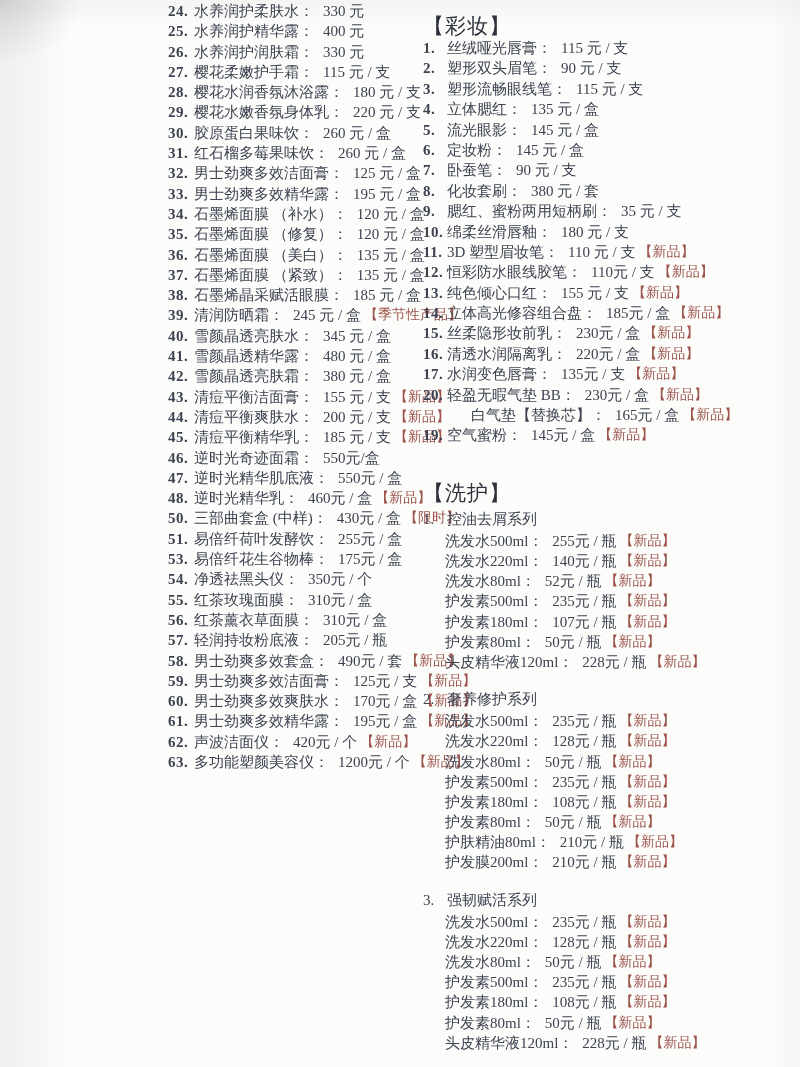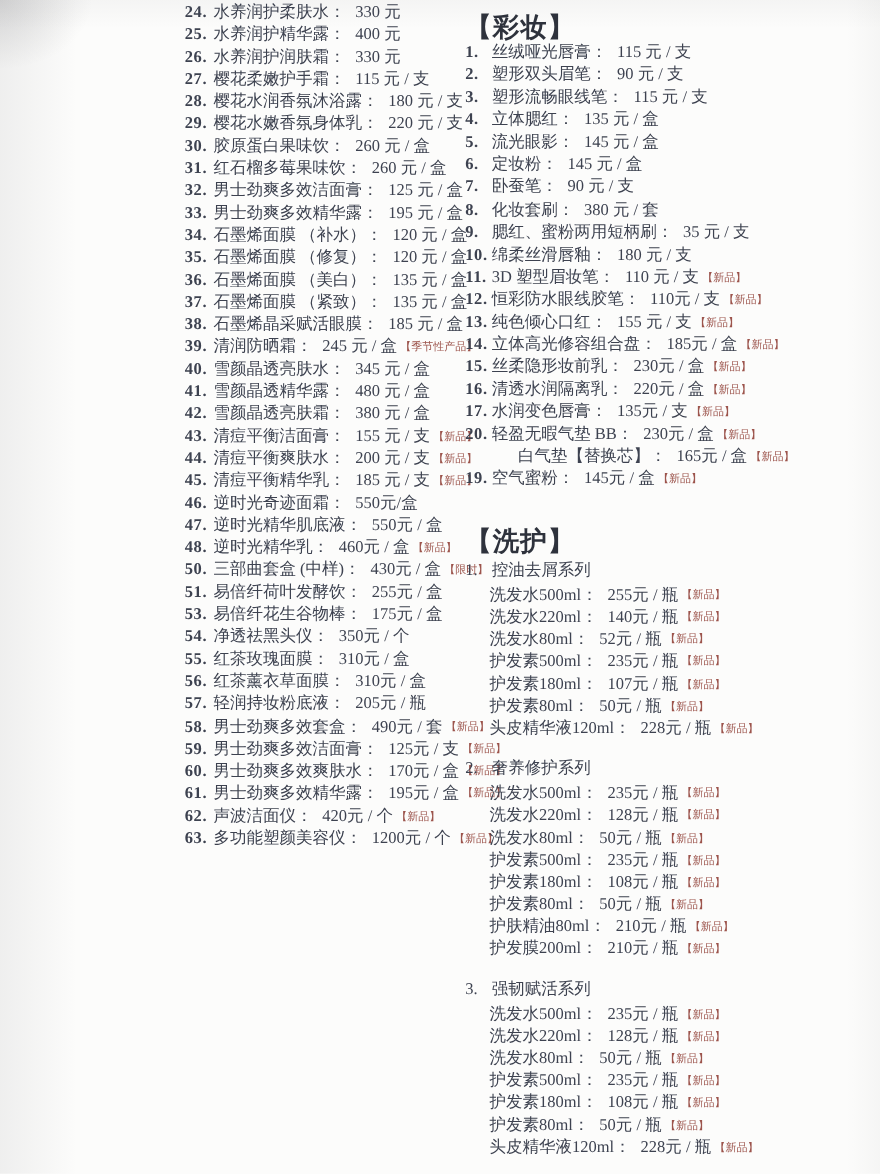--- a/index.html
+++ b/index.html
@@ -27,25 +27,25 @@
   .row{
     display:flex;align-items:baseline;white-space:nowrap;
     height:20.3px;line-height:20.3px;font-size:15px;
   }
   #makeup-rows .row{height:20.4px;line-height:20.4px;}
   .series-rows .row{height:20.2px;line-height:20.2px;padding-left:22px;}
   .row .num{width:26px;flex:0 0 26px;letter-spacing:.5px;font-weight:bold;}
   #makeup-rows .row .num{width:24px;flex:0 0 24px;}
   .row .nm{}
   .row .pr{margin-left:9px;}
-  .row .tag{font-size:10px;margin-left:3px;position:relative;top:-1px;}
+  .row .tag{font-size:14px;margin-left:3px;position:relative;top:-1px;}
   .row.indent{padding-left:24px;}
 
   .sec-h{
-    font-size:24px;font-weight:bold;letter-spacing:1px;
+    font-size:21px;font-weight:normal;letter-spacing:1px;
     height:24px;line-height:24px;
   }
   #makeup-rows{margin-top:0px;}
   #washcare-h{margin-top:35px;}
   .series-block{margin-top:0;}
   .series-title{
     display:flex;align-items:baseline;
     height:24px;line-height:24px;font-size:15px;
   }
   .series-title .num{width:24px;flex:0 0 24px;}

